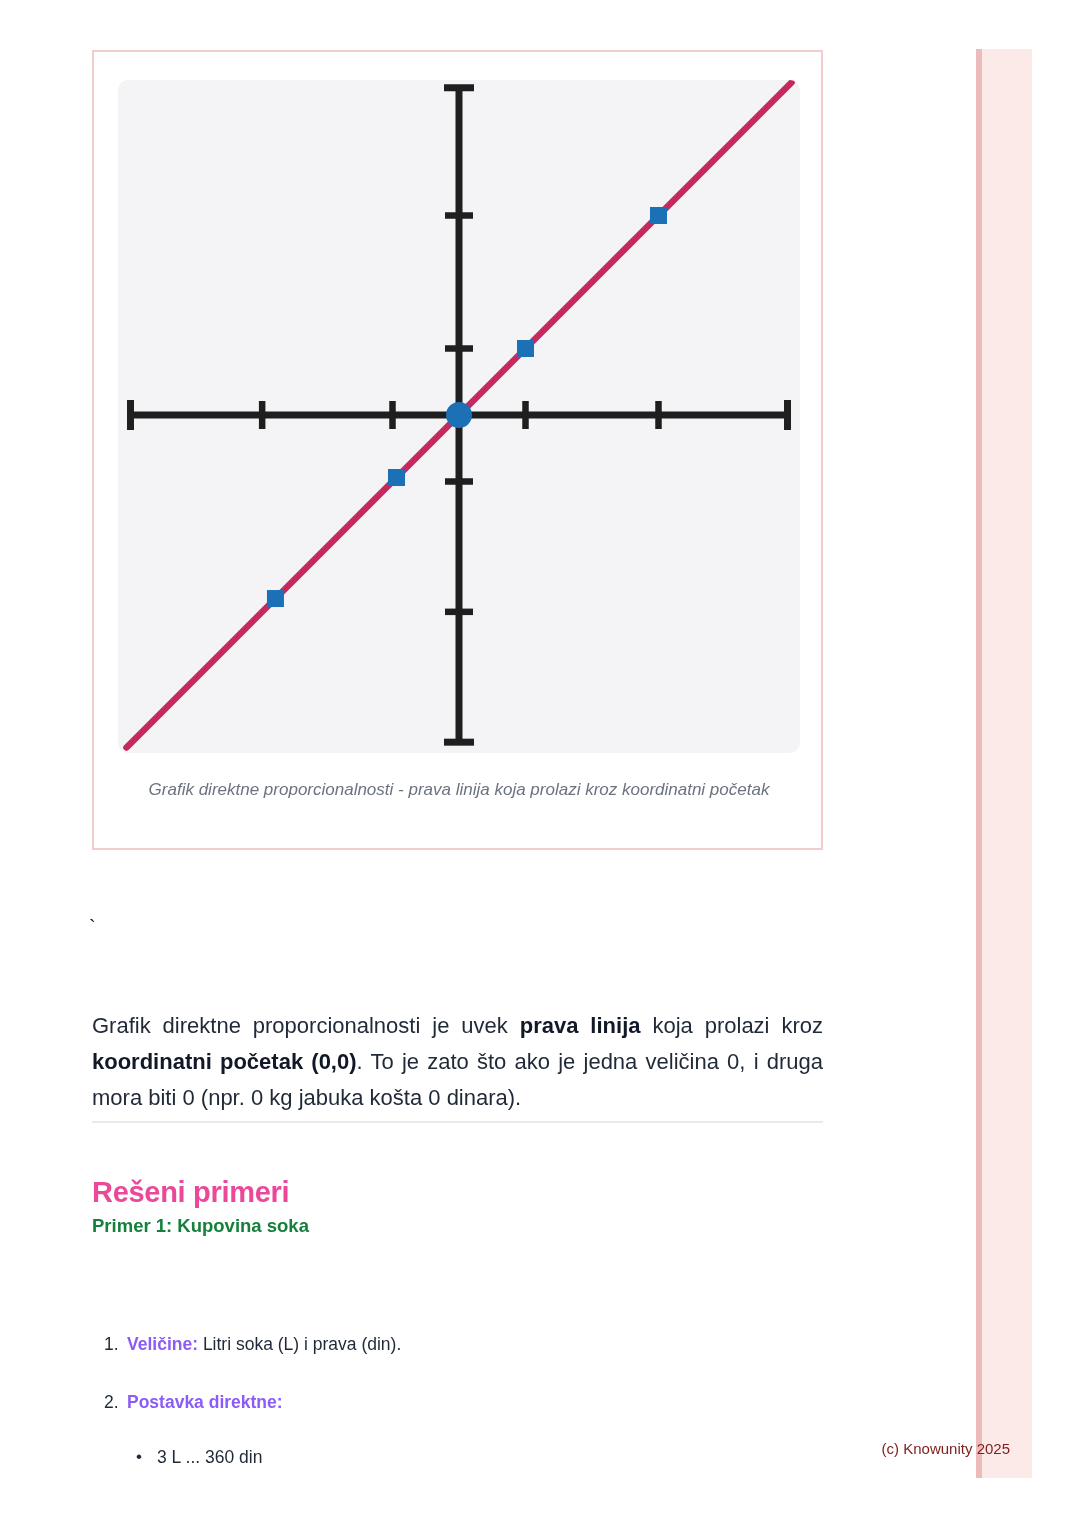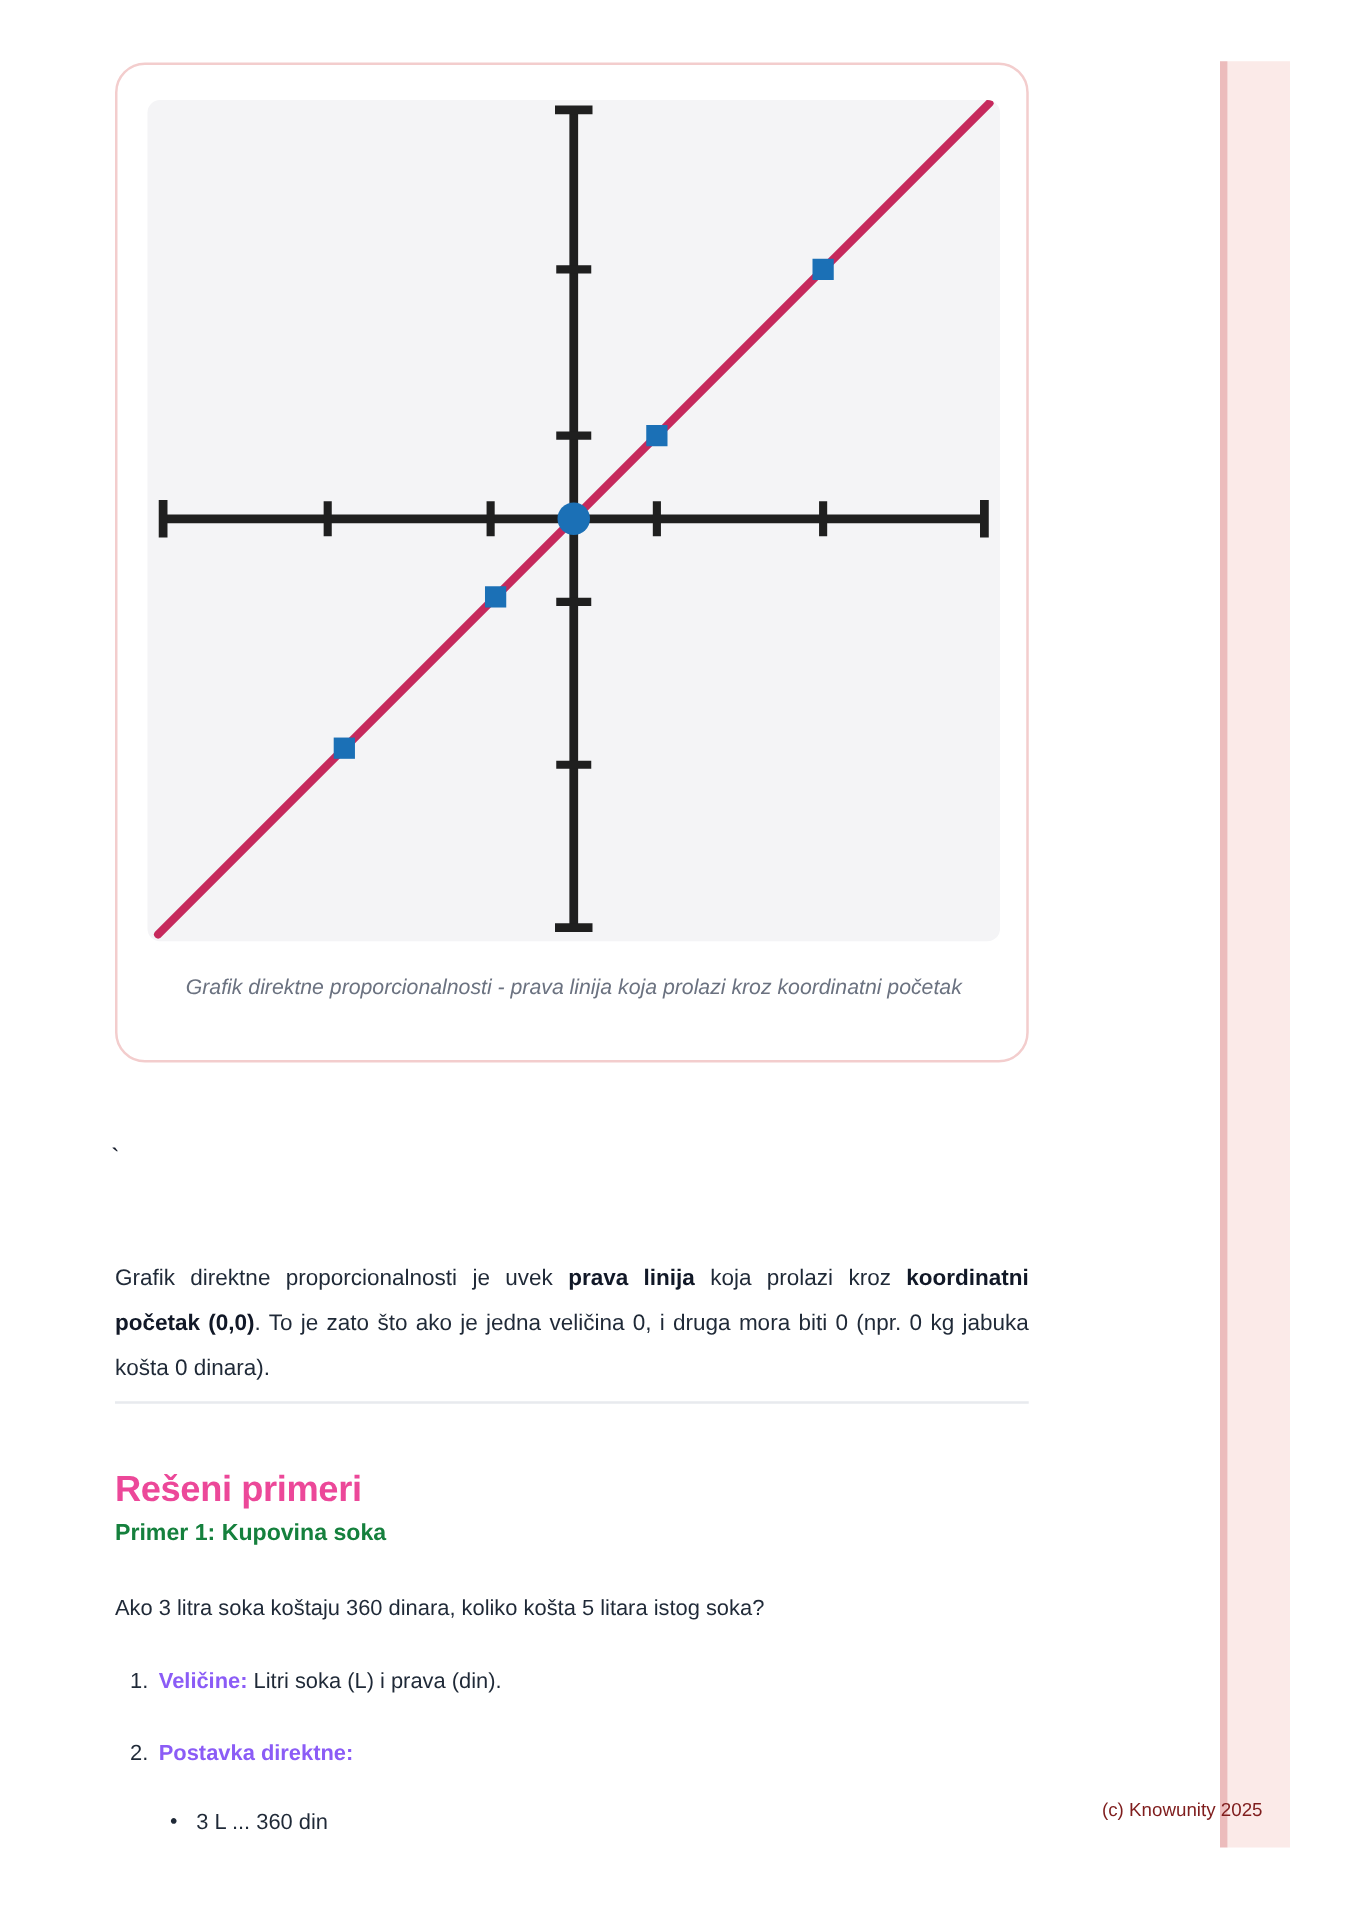--- a/index.html
+++ b/index.html
@@ -5,29 +5,29 @@
   html,body{margin:0;padding:0;background:#fff;}
   .page{position:relative;width:1080px;height:1528px;background:#ffffff;overflow:hidden;
         font-family:"Liberation Sans","DejaVu Sans",sans-serif;color:#1f2937;}
 
   
   .band-fill{position:absolute;left:982px;top:49px;width:50px;height:1429px;background:#fbeae8;z-index:1;}
   .band-stripe{position:absolute;left:976px;top:49px;width:6px;height:1429px;background:#ecbcbc;z-index:1;}
 
   
   .figure-card{position:absolute;left:92px;top:50px;width:731px;height:800px;background:#ffffff;
-               border:2px solid #f3cdcd;border-radius:24px;box-sizing:border-box;z-index:2;}
+               border:2px solid #f3cdcd;border-radius:0;box-sizing:border-box;z-index:2;}
   .plot-area{position:absolute;left:24px;top:28px;width:682px;height:673px;background:#f4f4f6;
              border-radius:10px;overflow:hidden;}
   .figure-caption{position:absolute;left:25px;top:723px;width:680px;text-align:center;
                   font-style:italic;font-size:17px;line-height:29px;color:#6b7280;}
 
   .stray-backtick{position:absolute;left:89px;top:916px;font-size:20px;color:#111827;z-index:2;}
 
-  .body-paragraph{position:absolute;left:92px;top:986px;width:731px;font-size:18px;
+  .body-paragraph{position:absolute;left:92px;top:986px;width:731px;font-size:22px;
                   line-height:36px;text-align:justify;color:#1f2937;z-index:2;}
   .body-paragraph b{font-weight:bold;color:#111827;}
 
   .divider{position:absolute;left:92px;top:1121px;width:731px;height:2px;background:#e8eaee;z-index:2;}
 
   .section-heading{position:absolute;left:92px;top:1152px;font-size:29px;font-weight:bold;
                    color:#ec4899;letter-spacing:-0.3px;z-index:2;}
   .example-title{position:absolute;left:92px;top:1215px;font-size:18.5px;font-weight:bold;
                  color:#15803d;z-index:2;}
   .example-question{position:absolute;left:92px;top:1276px;font-size:17.5px;color:#1f2937;z-index:2;}
@@ -83,21 +83,20 @@
   <div class="stray-backtick">`</div>
 
   <p class="body-paragraph"><span>Grafik direktne proporcionalnosti je uvek </span><b>prava linija</b><span> koja prolazi kroz </span><b>koordinatni početak (0,0)</b><span>. To je zato što ako je jedna veličina 0, i druga mora biti 0 (npr. 0 kg jabuka košta 0 dinara).</span></p>
 
   <div class="divider"></div>
 
   <h2 class="section-heading">Rešeni primeri</h2>
 
   <div class="example-title">Primer 1: Kupovina soka</div>
 
-  <div class="example-question">Ako 3 litra soka koštaju 360 dinara, koliko košta 5 litara istog soka?</div>
 
   <div class="steps-list">
     <div class="step-item">
       <span class="step-number">1.</span>
       <span><b class="step-label">Veličine:</b><span> Litri soka (L) i prava (din).</span></span>
     </div>
     <div class="step-item">
       <span class="step-number">2.</span>
       <span><b class="step-label">Postavka direktne:</b><span></span></span>
     </div>

